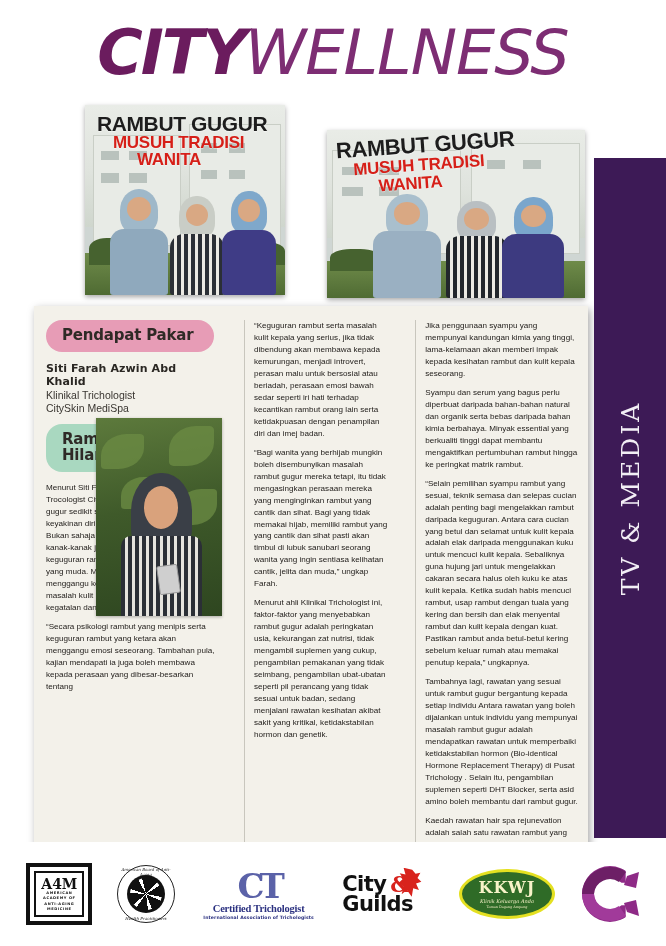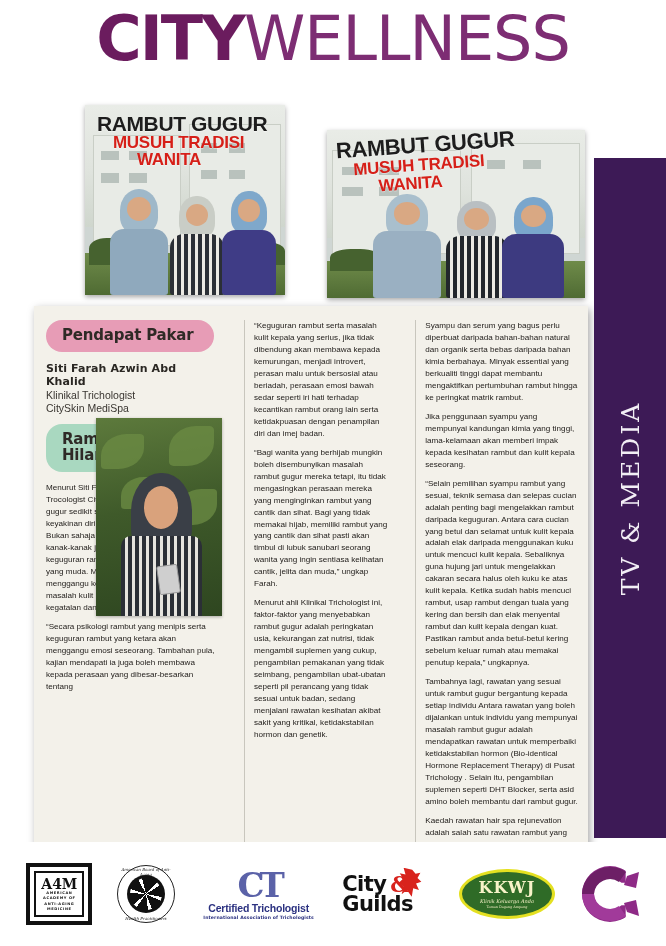--- a/index.html
+++ b/index.html
@@ -6,21 +6,21 @@
   html,body { width:666px; height:946px; }
   body {
     font-family:"Liberation Sans", sans-serif;
     background:#ffffff;
     position:relative;
     overflow:hidden;
   }
 
   
   .logo-area{
-    position:absolute; left:0; top:6px; width:666px; height:96px;
+    position:absolute; left:0; top:20px; width:666px; height:96px;font-style:italic;
   }
   .logo-wordmark{
     position:absolute; left:50%; top:2px; transform:translateX(-50%);
     white-space:nowrap; line-height:1;
   }
   .logo-city{
     font-family:"DejaVu Sans", sans-serif;
     font-size:62px; font-weight:700; letter-spacing:-2px;
     color:#6b1c5e;
     vertical-align:middle;
@@ -224,21 +224,21 @@
   .seal-txt-top{ top:1px; }
   .seal-txt-bot{ bottom:1px; }
 
   
   .ct{ width:118px; text-align:center; }
   .ct-mark{
     height:34px; display:flex; align-items:center; justify-content:center;
     font-family:"DejaVu Serif", serif; font-size:34px; color:#5b62a8; line-height:1;
     letter-spacing:-5px; font-weight:700;
   }
-  .ct-t1{ font-family:Liberation Sans, sans-serif; font-size:10.5px; font-weight:700; color:#2b3180; letter-spacing:-.2px; }
+  .ct-t1{ font-family:Liberation Serif, serif; font-size:10.5px; font-weight:700; color:#2b3180; letter-spacing:-.2px; }
   .ct-t2{ font-family:"DejaVu Sans", sans-serif; font-size:4.6px; font-weight:700; color:#2b3180; letter-spacing:.1px; margin-top:1px; }
 
   
   .cg{ position:relative; width:92px; }
   .cg-t{ font-family:"DejaVu Sans", sans-serif; font-size:21px; font-weight:700; color:#111; line-height:.96; letter-spacing:-.6px; }
   .cg-amp{ position:absolute; left:48px; top:-3px; font-family:"DejaVu Serif", serif; font-size:22px; font-weight:700; color:#d8231d; }
   .cg-lion{
     position:absolute; left:56px; top:-6px; width:24px; height:30px;
     background:#d8231d;
     clip-path:polygon(22% 0%,58% 6%,72% 20%,92% 16%,80% 34%,96% 46%,74% 52%,86% 74%,62% 68%,56% 96%,36% 74%,14% 88%,22% 62%,2% 50%,20% 36%,6% 18%,30% 22%);
@@ -360,22 +360,22 @@
       <div class="body-t">“Secara psikologi rambut yang menipis serta keguguran rambut yang ketara akan menggangu emosi seseorang. Tambahan pula, kajian mendapati ia juga boleh membawa kepada perasaan yang dibesar-besarkan tentang</div>
     </div>
 
     <div class="col col2">
       <div class="body-t">“Keguguran rambut serta masalah kulit kepala yang serius, jika tidak dibendung akan membawa kepada kemurungan, menjadi introvert, perasan malu untuk bersosial atau beriadah, perasaan emosi bawah sedar seperti iri hati terhadap kecantikan rambut orang lain serta ketidakpuasan dengan penampilan diri dan imej badan.</div>
       <div class="body-t">“Bagi wanita yang berhijab mungkin boleh disembunyikan masalah rambut gugur mereka tetapi, itu tidak mengasingkan perasaan mereka yang menginginkan rambut yang cantik dan sihat. Bagi yang tidak memakai hijab, memiliki rambut yang yang cantik dan sihat pasti akan timbul di lubuk sanubari seorang wanita yang ingin sentiasa kelihatan cantik, jelita dan muda,” ungkap Farah.</div>
       <div class="body-t">Menurut ahli Klinikal Trichologist ini, faktor-faktor yang menyebabkan rambut gugur adalah peringkatan usia, kekurangan zat nutrisi, tidak mengambil suplemen yang cukup, pengambilan pemakanan yang tidak seimbang, pengambilan ubat-ubatan seperti pil perancang yang tidak sesuai untuk badan, sedang menjalani rawatan kesihatan akibat sakit yang kritikal, ketidakstabilan hormon dan genetik.</div>
     </div>
 
     <div class="col col3">
+      <div class="body-t">Jika penggunaan syampu yang mempunyai kandungan kimia yang tinggi, lama-kelamaan akan memberi impak kepada kesihatan rambut dan kulit kepala seseorang.</div>
       <div class="body-t">Syampu dan serum yang bagus perlu diperbuat daripada bahan-bahan natural dan organik serta bebas daripada bahan kimia berbahaya. Minyak essential yang berkualiti tinggi dapat membantu mengaktifkan pertumbuhan rambut hingga ke peringkat matrik rambut.</div>
-      <div class="body-t">Jika penggunaan syampu yang mempunyai kandungan kimia yang tinggi, lama-kelamaan akan memberi impak kepada kesihatan rambut dan kulit kepala seseorang.</div>
       <div class="body-t">“Selain pemilihan syampu rambut yang sesuai, teknik semasa dan selepas cucian adalah penting bagi mengelakkan rambut daripada keguguran. Antara cara cucian yang betul dan selamat untuk kulit kepala adalah elak daripada menggunakan kuku untuk mencuci kulit kepala. Sebaliknya guna hujung jari untuk mengelakkan cakaran secara halus oleh kuku ke atas kulit kepala. Ketika sudah habis mencuci rambut, usap rambut dengan tuala yang kering dan bersih dan elak menyental rambut dan kulit kepala dengan kuat. Pastikan rambut anda betul-betul kering sebelum keluar rumah atau memakai penutup kepala,” ungkapnya.</div>
       <div class="body-t">Tambahnya lagi, rawatan yang sesuai untuk rambut gugur bergantung kepada setiap individu Antara rawatan yang boleh dijalankan untuk individu yang mempunyai masalah rambut gugur adalah mendapatkan rawatan untuk memperbaiki ketidakstabilan hormon (Bio-identical Hormone Replacement Therapy) di Pusat Trichology . Selain itu, pengambilan suplemen seperti DHT Blocker, serta asid amino boleh membantu dari rambut gugur.</div>
       <div class="body-t">Kaedah rawatan hair spa rejunevation adalah salah satu rawatan rambut yang sesuai bagi individu yang menghadapi masalah rambut gugur kerana teknik rawatan ini menitikberatkan poin</div>
     </div>
   </div>
 
   <div class="inset inset-main">
     <div class="ins-bg"></div>
     <div class="ins-leaf" style="left:4%;top:8%;width:34%;height:18%;"></div>
     <div class="ins-leaf" style="left:58%;top:4%;width:36%;height:20%;"></div>

